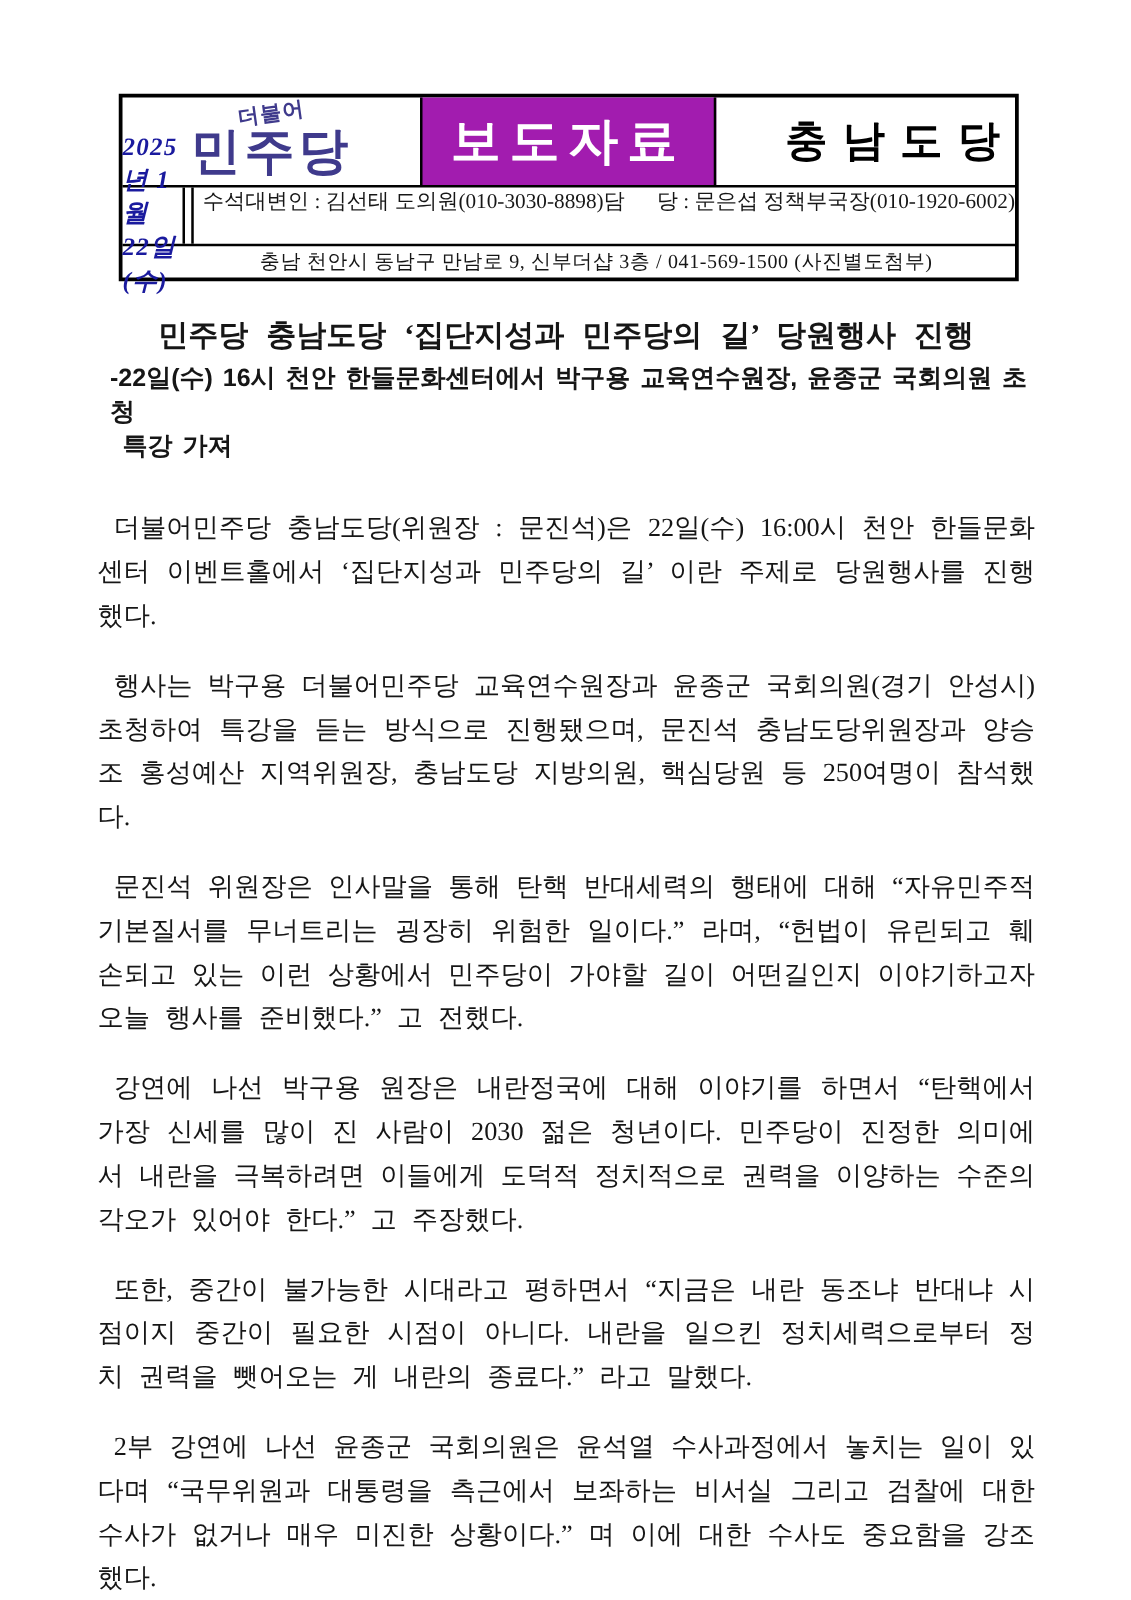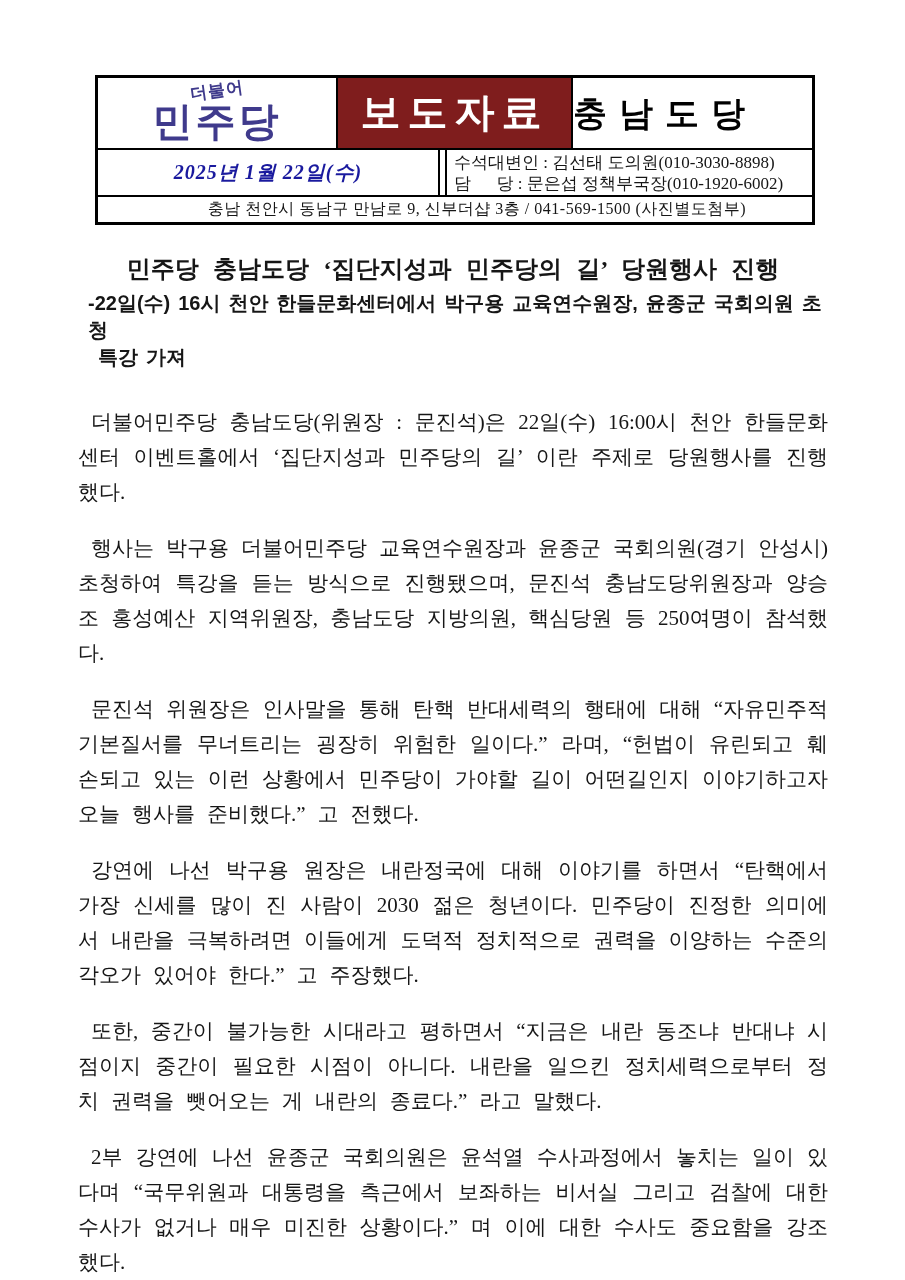--- a/index.html
+++ b/index.html
@@ -41,41 +41,41 @@
     box-sizing:border-box;width:237px;height:100%;
     border-left:2px solid #000;border-right:2px solid #000;
     display:flex;align-items:center;justify-content:center;
   }
   .press-text{
     color:#ffffff;
     font-weight:900;font-size:40px;letter-spacing:7px;line-height:1;
     font-family:"Liberation Serif","DejaVu Serif",serif;
   }
   .cell-branch{
-    flex:1;display:flex;align-items:center;justify-content:flex-start;
+    flex:1;display:flex;align-items:center;justify-content:flex-end;
   }
   .branch-text{
     font-family:"Liberation Sans","DejaVu Sans",sans-serif;
     font-weight:900;font-size:34px;letter-spacing:12px;line-height:1;
     color:#000;
   }
   .hdr-row2{display:flex;height:45px;border-top:2px solid #000;}
   .cell-date{
     box-sizing:border-box;width:340px;
     display:flex;align-items:center;justify-content:center;
   }
   .date-text{font-weight:700;font-size:20px;letter-spacing:1px;font-style:italic;}
   .cell-contacts{
     box-sizing:border-box;flex:1;
     border-left:2px solid #000;
   }
   .contacts-inner{
     box-sizing:border-box;height:100%;
     border-left:2px solid #000;margin-left:5px;padding-left:7px;
-    display:flex;flex-direction:column;justify-content:center;
+    display:flex;justify-content:center;
   }
   .contact-line{
     font-size:17px;line-height:21px;white-space:pre;letter-spacing:0px;
   }
   .hdr-row3{
     height:25px;border-top:2px solid #000;
     display:flex;align-items:center;justify-content:center;padding-left:44px;
   }
   .address-text{font-size:16px;letter-spacing:0.5px;}
   
@@ -107,21 +107,21 @@
 <body>
 
 <div class="page">
 
   <div class="hdr">
     <div class="hdr-row1">
       <div class="cell-logo">
         <span class="logo-top" style="color:#3f3a8c">더불어</span>
         <span class="logo-main" style="color:#3f3a8c">민주당</span>
       </div>
-      <div class="cell-press" style="background:#7f1d1d">
+      <div class="cell-press" style="background:#a21caf">
         <span class="press-text">보도자료</span>
       </div>
       <div class="cell-branch">
         <span class="branch-text">충남도당</span>
       </div>
     </div>
 
     <div class="hdr-row2">
       <div class="cell-date">
         <span class="date-text" style="color:#1a1a9e">2025년 1월 22일(수)</span>

